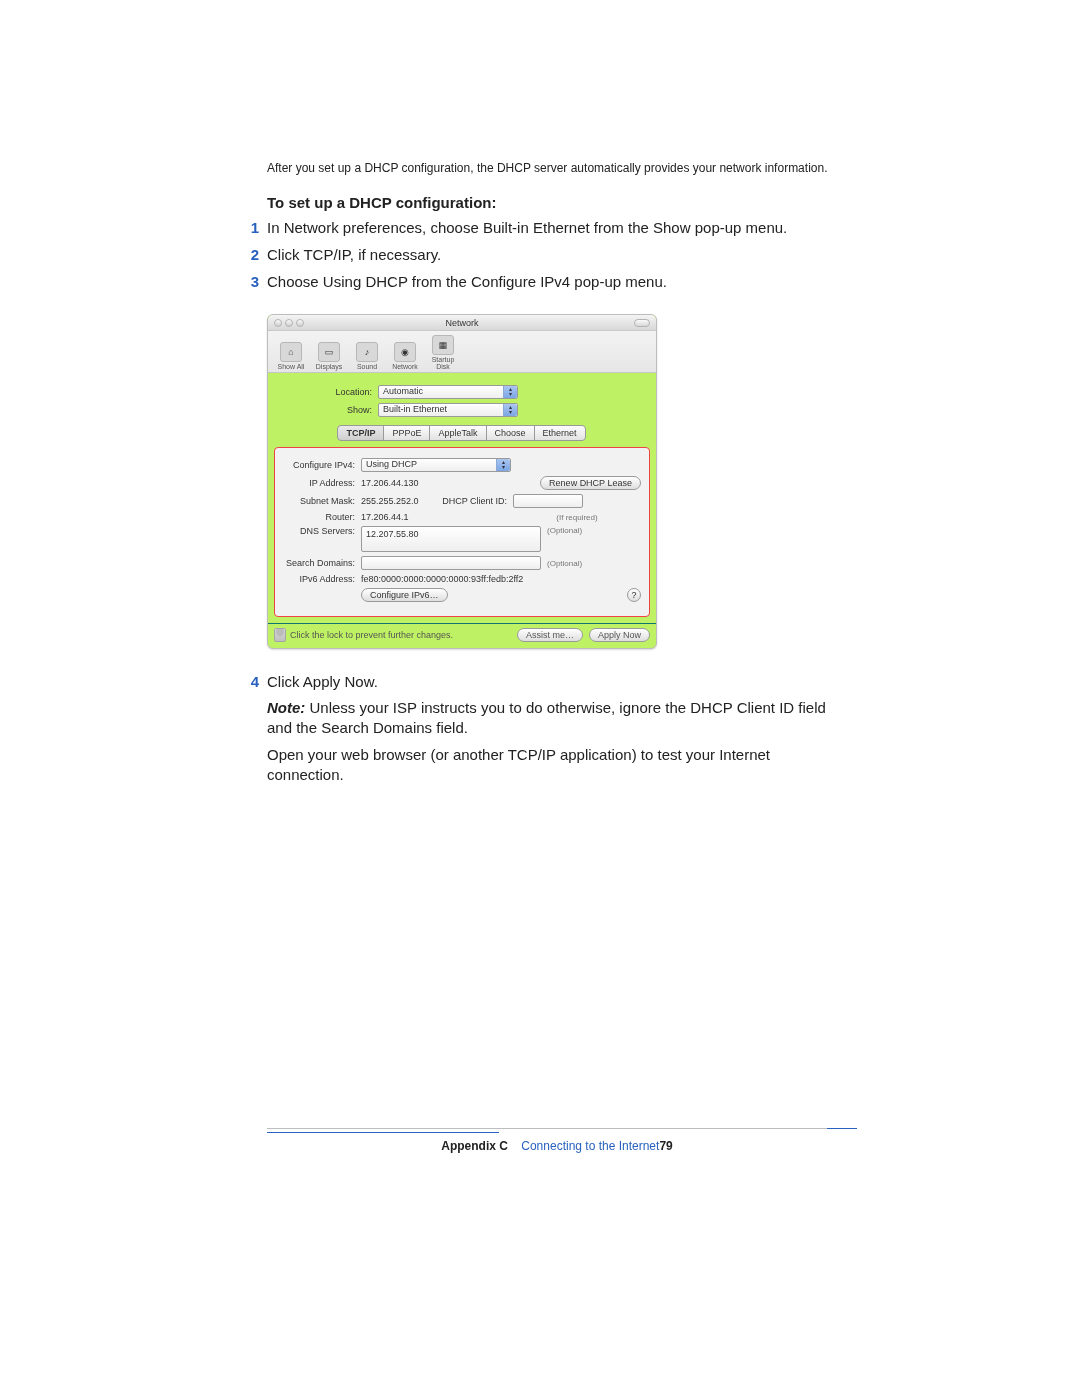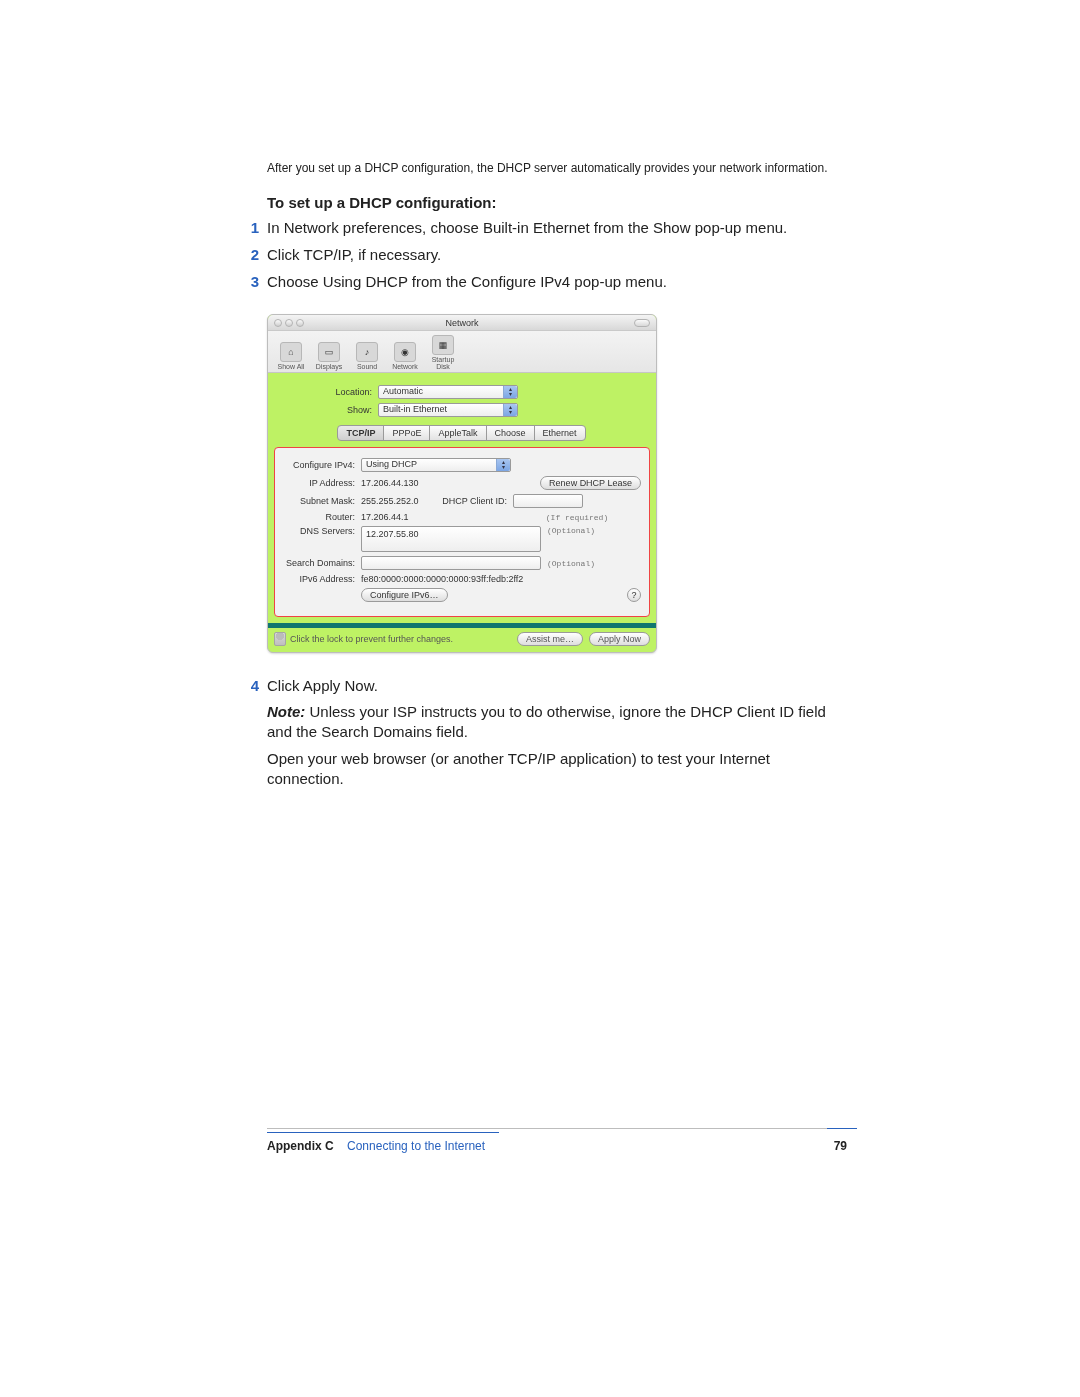--- a/index.html
+++ b/index.html
@@ -128,51 +128,51 @@
   }
   .tab:first-child { border-radius:4px 0 0 4px; }
   .tab:last-child  { border-radius:0 4px 4px 0; }
   .tab.selected { background: linear-gradient(#eaeaea,#cfcfcf); font-weight:bold; }
   .panel {
     border:1px solid #ef4444; border-radius:4px;
     margin:0 6px 6px; padding:6px 8px 10px;
     background:#f2f2f2;
   }
   .val { font-size:9px; }
-  .small { font-size:8px; color:#777;font-family:Liberation Mono, monospace; }
+  .small { font-size:8px; color:#777; }
   .btn {
     border:1px solid #9a9a9a; border-radius:10px;
     background: linear-gradient(#fff,#dedede);
     padding:1px 8px; font-size:9px; height:14px;
     display:inline-flex; align-items:center; cursor:default;
   }
   .helpbtn {
     width:14px; height:14px; border-radius:50%;
     border:1px solid #9a9a9a;
     background: linear-gradient(#fff,#dedede);
     font-size:9px; display:inline-flex; align-items:center; justify-content:center;
   }
   .footer-row {
     display:flex; align-items:center; justify-content:space-between;
     padding:4px 6px 6px; font-size:9px; color:#555;
-    border-top:5px solid #0f766e;
+    border-top:1px solid #0f766e;
     gap:22px;
   }
   .lock {
     width:12px; height:14px; display:inline-block; margin-right:4px;
     background:
       radial-gradient(circle at 50% 25%, #bbb 0 40%, transparent 41%) ,
       linear-gradient(#d8d8d8,#bfbfbf);
     border:1px solid #a5a5a5; border-radius:2px;
   }
 
   
   .pagefooter {
     position:absolute; left:267px; top:1132px; width:580px;
-    display:flex; justify-content:space-between;
+    display:flex; justify-content:center;
     border-top:1px solid; border-image: linear-gradient(to right,#2962be 0 40%,transparent 40%) 1;
     padding-top:6px;
     font-size:12px;
   }
   .pagefooter .left .appx { font-weight:bold; }
   .pagefooter .left .chap { color:#2962be; margin-left:10px; }
   .pagefooter .right { color:#222; font-weight:bold; }
   .footer-rule {
     position:absolute; left:267px; top:1128px; width:590px; height:1px;
   }

